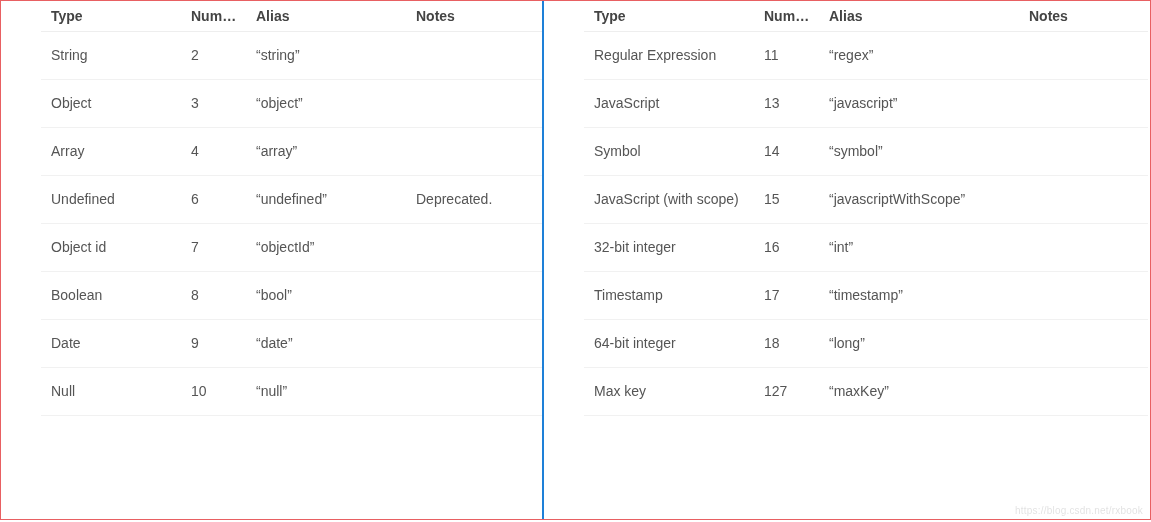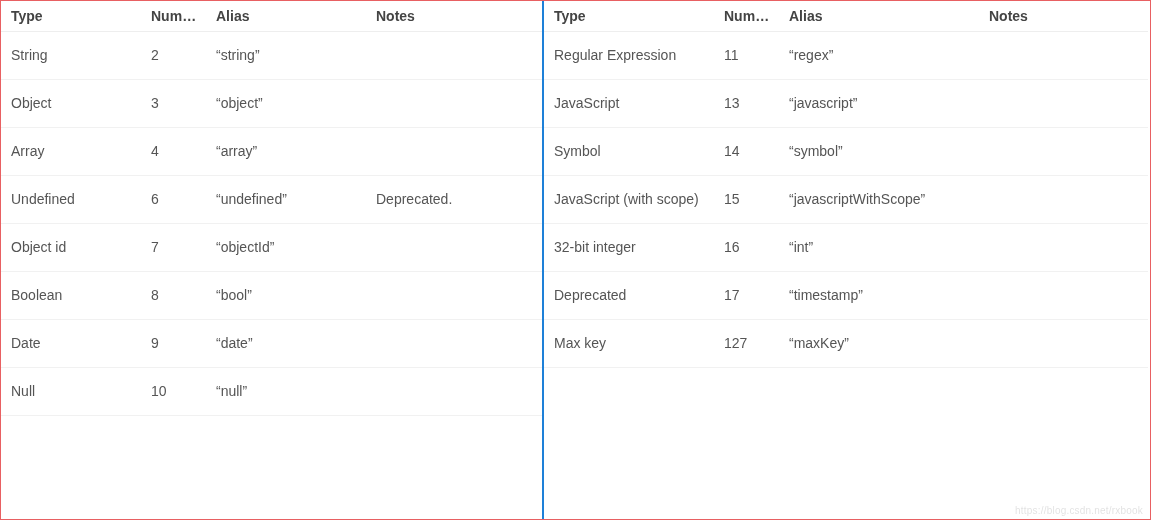--- a/index.html
+++ b/index.html
@@ -16,20 +16,21 @@
   }
   .wrap {
     display: flex;
     width: 1151px;
     height: 520px;
     border: 1px solid #e86062;
     box-sizing: border-box;
   }
   .pane {
     height: 100%;
+    padding-left: 40px;
   }
   .pane-left  { width: 543px; border-right: 2px solid #1e80d8; }
   .pane-right { width: 604px; }
   table {
     width: 100%;
     border-collapse: collapse;
     table-layout: fixed;
   }
   th, td {
     text-align: left;
@@ -184,23 +185,29 @@
           <td>“javascriptWithScope”</td>
           <td></td>
         </tr>
         <tr>
           <td>32-bit integer</td>
           <td>16</td>
           <td>“int”</td>
           <td></td>
         </tr>
         <tr>
-          <td>Deprecated</td>
+          <td>Timestamp</td>
           <td>17</td>
           <td>“timestamp”</td>
+          <td></td>
+        </tr>
+        <tr>
+          <td>64-bit integer</td>
+          <td>18</td>
+          <td>“long”</td>
           <td></td>
         </tr>
         <tr>
           <td>Max key</td>
           <td>127</td>
           <td>“maxKey”</td>
           <td></td>
         </tr>
       </tbody>
     </table>

